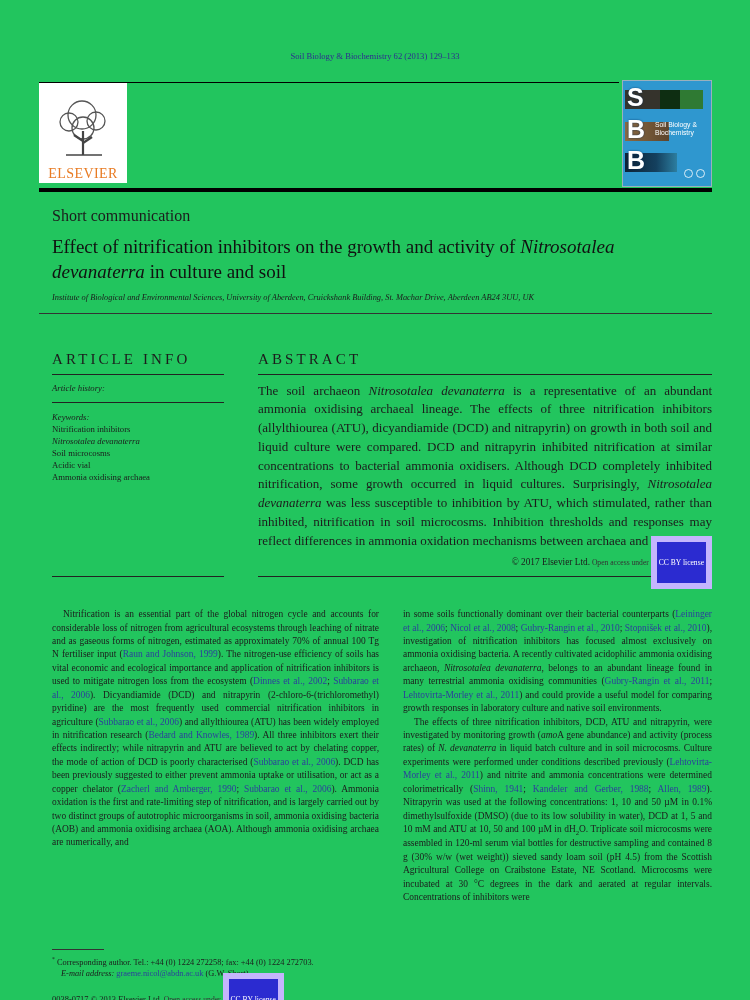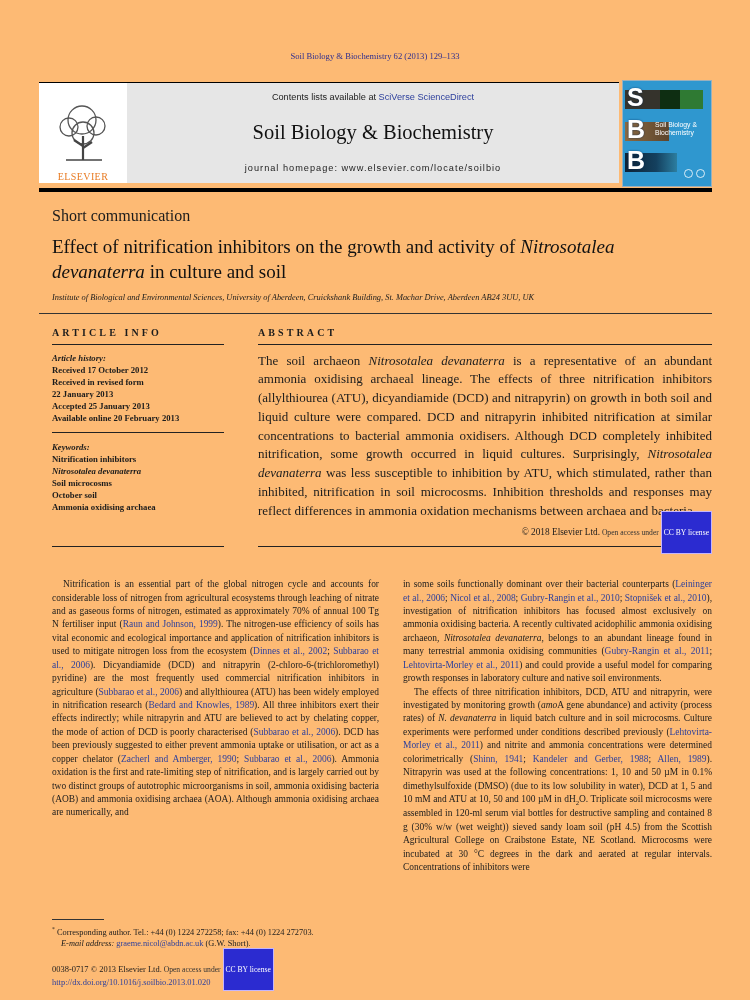--- a/index.html
+++ b/index.html
@@ -1,25 +1,25 @@
 <!DOCTYPE html>
 <html><head>
 <meta charset="utf-8">
 <style>
   html,body{margin:0;padding:0;background:#888;}
-  .page{position:relative;width:750px;height:1000px;background:#fdba74;margin:0 auto;
+  .page{position:relative;width:750px;height:1000px;background:#22c55e;margin:0 auto;
         overflow:hidden;font-family:"Liberation Serif","DejaVu Serif",serif;color:#1c1c1c;}
   
   .header-cite{padding-top:51px;text-align:center;font-size:8.6px;color:#2e2e8f;}
   
   .banner-wrap{margin:21px 38px 0 39px;}
   .banner{display:flex;align-items:flex-start;}
   .banner-main{flex:1;border-top:1.6px solid #000;display:flex;height:100px;}
   .logo-box{width:88px;background:#fff;display:flex;flex-direction:column;align-items:center;justify-content:flex-end;padding:5px 0 1px;}
-  .logo-word{color:#e87b23;font-size:10px;letter-spacing:.4px;margin-top:1px;}
+  .logo-word{color:#e87b23;font-size:14px;letter-spacing:.4px;margin-top:1px;}
   .banner-gray{flex:1;background:#e6e6e6;display:flex;flex-direction:column;justify-content:space-between;text-align:center;padding:9px 6px 10px;}
   .contents-line{font-family:"Liberation Sans","DejaVu Sans",sans-serif;font-size:9.2px;color:#1c1c1c;}
   .journal-title{font-size:20.5px;color:#111;}
   .homepage-line{font-family:"Liberation Sans","DejaVu Sans",sans-serif;font-size:9.2px;letter-spacing:1px;color:#1c1c1c;}
   .blue{color:#2c3f9c;}
   .cover{position:relative;width:84px;height:101px;margin-left:3px;margin-top:-2px;background:#2f97cf;border:1px solid #9ab0bd;padding:2px;overflow:hidden;}
   .cover .strip{position:absolute;left:2px;height:19px;}
   .strip1{top:9px;width:78px;background:linear-gradient(90deg,#35332c 0 45%,#0e2e12 45% 70%,#2f7a33 70%);}
   .strip2{top:41px;width:44px;background:linear-gradient(90deg,#8a6a42,#5d452c);}
   .strip3{top:72px;width:52px;background:linear-gradient(90deg,#0d2235,#14405e 60%,#2c7ea0);}
@@ -33,29 +33,29 @@
   
   .type-label{margin:15px 38px 0 52px;font-size:16px;}
   .article-title{margin:9px 55px 0 52px;font-size:19px;line-height:1.32;color:#111;}
   .authors{margin:13px 38px 0 52px;font-size:13px;}
   .affiliation{margin:9px 38px 0 52px;font-size:8.4px;font-style:italic;}
   .title-rule{margin:11px 38px 0 39px;border-top:1.2px solid #333;}
   
   .meta{display:flex;margin:13px 38px 0 52px;align-items:stretch;}
   .info-col{width:172px;border-bottom:1.2px solid #222;display:flex;flex-direction:column;}
   .abs-col{flex:1;margin-left:34px;border-bottom:1.2px solid #222;display:flex;flex-direction:column;}
-  .meta-heading{font-size:10px;font-weight:bold;letter-spacing:3.1px;}
+  .meta-heading{font-size:15px;font-weight:normal;letter-spacing:3.1px;margin-top:24px;}
   .heading-rule{border-top:1.3px solid #222;margin:6px 0 7px;}
-  .info-text{font-size:8.7px;line-height:1.38;font-weight:bold;}
+  .info-text{font-size:8.7px;line-height:1.38;}
   .info-label{font-style:italic;}
   .info-divider{border-top:1px solid #222;margin:8px 0;width:100%;}
   .abs-text{font-size:13px;line-height:1.44;text-align:justify;}
   .copyright-line{text-align:right;margin:7px 0 9px;font-size:9.3px;}
   .small-oa{font-size:7.6px;color:#333;}
-  .badge{font-size:7.6px;color:#fff;background:#2b2bd0;border:1px solid #c4b5fd;padding:16px 2px;}
+  .badge{font-size:7.6px;color:#fff;background:#2b2bd0;border:6px solid #c4b5fd;padding:16px 2px;}
   
   .body-cols{display:flex;margin:31px 38px 0 52px;height:372px;font-size:9.45px;line-height:1.42;text-align:justify;overflow:hidden;}
   .col-left{width:327px;display:flex;flex-direction:column;gap:24px;}
   .col-right{flex:1;margin-left:24px;}
   p.para{margin:0;}
   p.indent{text-indent:11px;}
   .seg-i{font-style:italic;}
   .seg-a{color:#2c3f9c;}
   .seg-sup{vertical-align:super;font-size:70%;}
   .seg-supa{vertical-align:super;font-size:70%;color:#2c3f9c;}
@@ -88,27 +88,20 @@
               <g stroke="#444" stroke-width="2.2">
                 <line x1="31" y1="36" x2="31" y2="60"></line>
                 <line x1="31" y1="46" x2="22" y2="40"></line>
                 <line x1="31" y1="48" x2="40" y2="42"></line>
               </g>
               <line x1="14" y1="60" x2="50" y2="60" stroke="#444" stroke-width="1.6"></line>
             </svg>
           </span>
           <span class="logo-word">ELSEVIER</span>
         </div>
-        <div class="banner-gray">
-          <div class="contents-line">
-            <span>Contents lists available at </span><span class="blue">SciVerse ScienceDirect</span>
-          </div>
-          <div class="journal-title">Soil Biology &amp; Biochemistry</div>
-          <div class="homepage-line">journal homepage: www.elsevier.com/locate/soilbio</div>
-        </div>
       </div>
       <div class="cover">
         <i class="strip strip1"></i>
         <i class="strip strip2"></i>
         <i class="strip strip3"></i>
         <span class="cover-letter cl1">S</span>
         <span class="cover-letter cl2">B</span>
         <span class="cover-letter cl3">B</span>
         <span class="cover-title">
           <span>Soil Biology &amp;</span><br>
@@ -127,46 +120,39 @@
   <h1 class="article-title" style="font-weight:normal;"><span class="seg-t">Effect of nitrification inhibitors on the growth and activity of </span><span class="seg-i">Nitrosotalea devanaterra</span><span class="seg-t"> in culture and soil</span></h1>
   <div class="affiliation">Institute of Biological and Environmental Sciences, University of Aberdeen, Cruickshank Building, St. Machar Drive, Aberdeen AB24 3UU, UK</div>
   <div class="title-rule"></div>
 
   <div class="meta">
     <div class="info-col">
       <div class="meta-heading">ARTICLE INFO</div>
       <div class="heading-rule"></div>
       <div class="info-text">
         <div class="info-label">Article history:</div>
-        <div>
-            <div><span class="seg-t">Received 17 October 2012</span></div>
-            <div><span class="seg-t">Received in revised form</span></div>
-            <div><span class="seg-t">22 January 2013</span></div>
-            <div><span class="seg-t">Accepted 25 January 2013</span></div>
-            <div><span class="seg-t">Available online 20 February 2013</span></div>
-          </div>
       </div>
       <div class="info-divider"></div>
       <div class="info-text">
         <div class="info-label">Keywords:</div>
         <div>
             <div><span class="seg-t">Nitrification inhibitors</span></div>
             <div><span class="seg-i">Nitrosotalea devanaterra</span></div>
             <div><span class="seg-t">Soil microcosms</span></div>
-            <div><span class="seg-t">October soil</span></div>
+            <div><span class="seg-t">Acidic vial</span></div>
             <div><span class="seg-t">Ammonia oxidising archaea</span></div>
           </div>
       </div>
     </div>
     <div class="abs-col">
       <div class="meta-heading">ABSTRACT</div>
       <div class="heading-rule"></div>
       <div class="abs-text"><span class="seg-t">The soil archaeon </span><span class="seg-i">Nitrosotalea devanaterra</span><span class="seg-t"> is a representative of an abundant ammonia oxidising archaeal lineage. The effects of three nitrification inhibitors (allylthiourea (ATU), dicyandiamide (DCD) and nitrapyrin) on growth in both soil and liquid culture were compared. DCD and nitrapyrin inhibited nitrification at similar concentrations to bacterial ammonia oxidisers. Although DCD completely inhibited nitrification, some growth occurred in liquid cultures. Surprisingly, </span><span class="seg-i">Nitrosotalea devanaterra</span><span class="seg-t"> was less susceptible to inhibition by ATU, which stimulated, rather than inhibited, nitrification in soil microcosms. Inhibition thresholds and responses may reflect differences in ammonia oxidation mechanisms between archaea and bacteria.</span></div>
       <div class="copyright-line">
-        <span>© 2018 Elsevier Ltd.</span><span class="small-oa"> Open access under </span><span class="badge">CC BY license</span>
+        <span>© 2017 Elsevier Ltd.</span><span class="small-oa"> Open access under </span><span class="badge">CC BY license</span>
       </div>
     </div>
   </div>
 
   <div class="body-cols">
     <div class="col-left">
       <div>
           <p class="para indent"><span class="seg-t">Nitrification is an essential part of the global nitrogen cycle and accounts for considerable loss of nitrogen from agricultural ecosystems through leaching of nitrate and as gaseous forms of nitrogen, estimated as approximately 70% of annual 100 Tg N fertiliser input (</span><span class="seg-a">Raun and Johnson, 1999</span><span class="seg-t">). The nitrogen-use efficiency of soils has vital economic and ecological importance and application of nitrification inhibitors is used to mitigate nitrogen loss from the ecosystem (</span><span class="seg-a">Dinnes et al., 2002</span><span class="seg-t">; </span><span class="seg-a">Subbarao et al., 2006</span><span class="seg-t">). Dicyandiamide (DCD) and nitrapyrin (2-chloro-6-(trichloromethyl) pyridine) are the most frequently used commercial nitrification inhibitors in agriculture (</span><span class="seg-a">Subbarao et al., 2006</span><span class="seg-t">) and allylthiourea (ATU) has been widely employed in nitrification research (</span><span class="seg-a">Bedard and Knowles, 1989</span><span class="seg-t">). All three inhibitors exert their effects indirectly; while nitrapyrin and ATU are believed to act by chelating copper, the mode of action of DCD is poorly characterised (</span><span class="seg-a">Subbarao et al., 2006</span><span class="seg-t">). DCD has been previously suggested to either prevent ammonia uptake or utilisation, or act as a copper chelator (</span><span class="seg-a">Zacherl and Amberger, 1990</span><span class="seg-t">; </span><span class="seg-a">Subbarao et al., 2006</span><span class="seg-t">). Ammonia oxidation is the first and rate-limiting step of nitrification, and is largely carried out by two distinct groups of autotrophic microorganisms in soil, ammonia oxidising bacteria (AOB) and ammonia oxidising archaea (AOA). Although ammonia oxidising archaea are numerically, and</span></p>
         </div>
       <div class="footnote">

